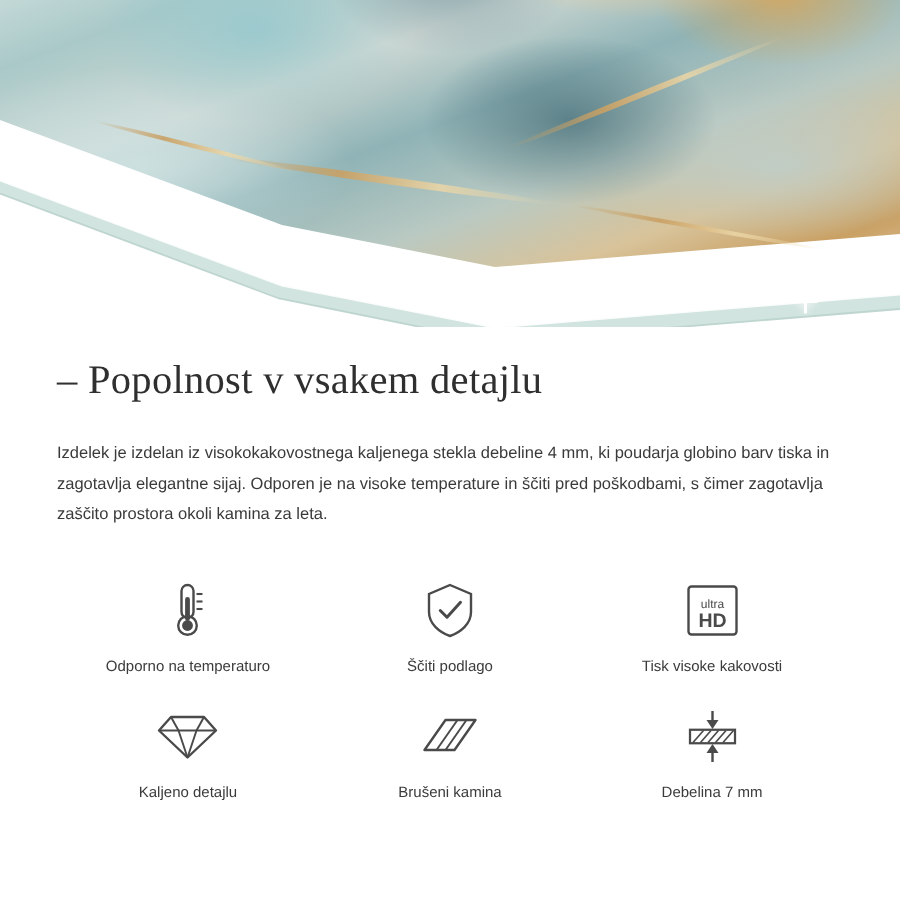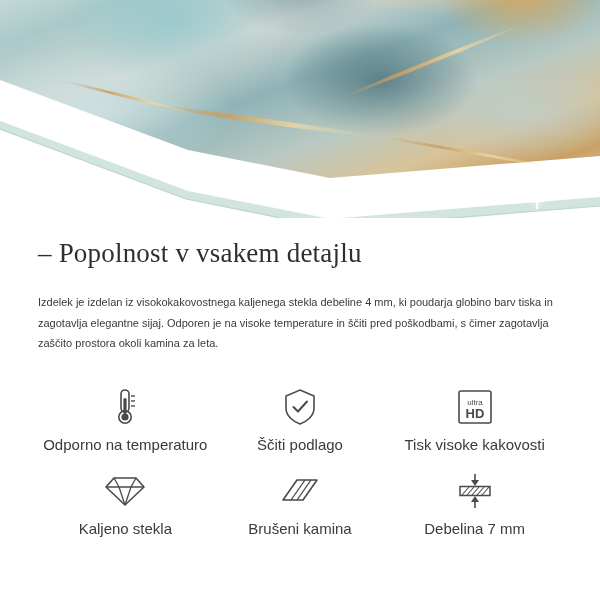--- a/index.html
+++ b/index.html
@@ -128,21 +128,21 @@
   }
   .feature-icon {
     height: 46px;
     display: flex;
     align-items: center;
     justify-content: center;
     color: #4a4a4a;
   }
   .feature-label {
     margin-top: 8px;
-    font-size: 15px;
+    font-size: 10px;
     color: #3b3b3b;
     text-align: center;
     line-height: 14px;
   }
   svg { display: block; }
 </style>
 </head>
 <body>
 
 <div class="page">
@@ -214,21 +214,21 @@
         <div class="feature-icon">
           <svg width="44" height="38" viewBox="0 0 44 38">
             <path d="M11 6 H33 L41 15 L22 33 L3 15 Z" fill="none" stroke="#4a4a4a" stroke-width="1.6" stroke-linejoin="round"></path>
             <line x1="3" y1="15" x2="41" y2="15" stroke="#4a4a4a" stroke-width="1.3"></line>
             <line x1="11" y1="6" x2="16" y2="15" stroke="#4a4a4a" stroke-width="1.3"></line>
             <line x1="33" y1="6" x2="28" y2="15" stroke="#4a4a4a" stroke-width="1.3"></line>
             <line x1="16" y1="15" x2="22" y2="33" stroke="#4a4a4a" stroke-width="1.3"></line>
             <line x1="28" y1="15" x2="22" y2="33" stroke="#4a4a4a" stroke-width="1.3"></line>
           </svg>
         </div>
-        <div class="feature-label">Kaljeno stekla</div>
+        <div class="feature-label">Kaljeno detajlu</div>
       </div>
 
       <div class="feature">
         <div class="feature-icon">
           <svg width="42" height="34" viewBox="0 0 42 34">
             <path d="M4 26 L18 6 H38 L24 26 Z" fill="none" stroke="#4a4a4a" stroke-width="1.6" stroke-linejoin="round"></path>
             <line x1="12" y1="26" x2="26" y2="6" stroke="#4a4a4a" stroke-width="1.3"></line>
             <line x1="18" y1="26" x2="32" y2="6" stroke="#4a4a4a" stroke-width="1.3"></line>
           </svg>
         </div>

